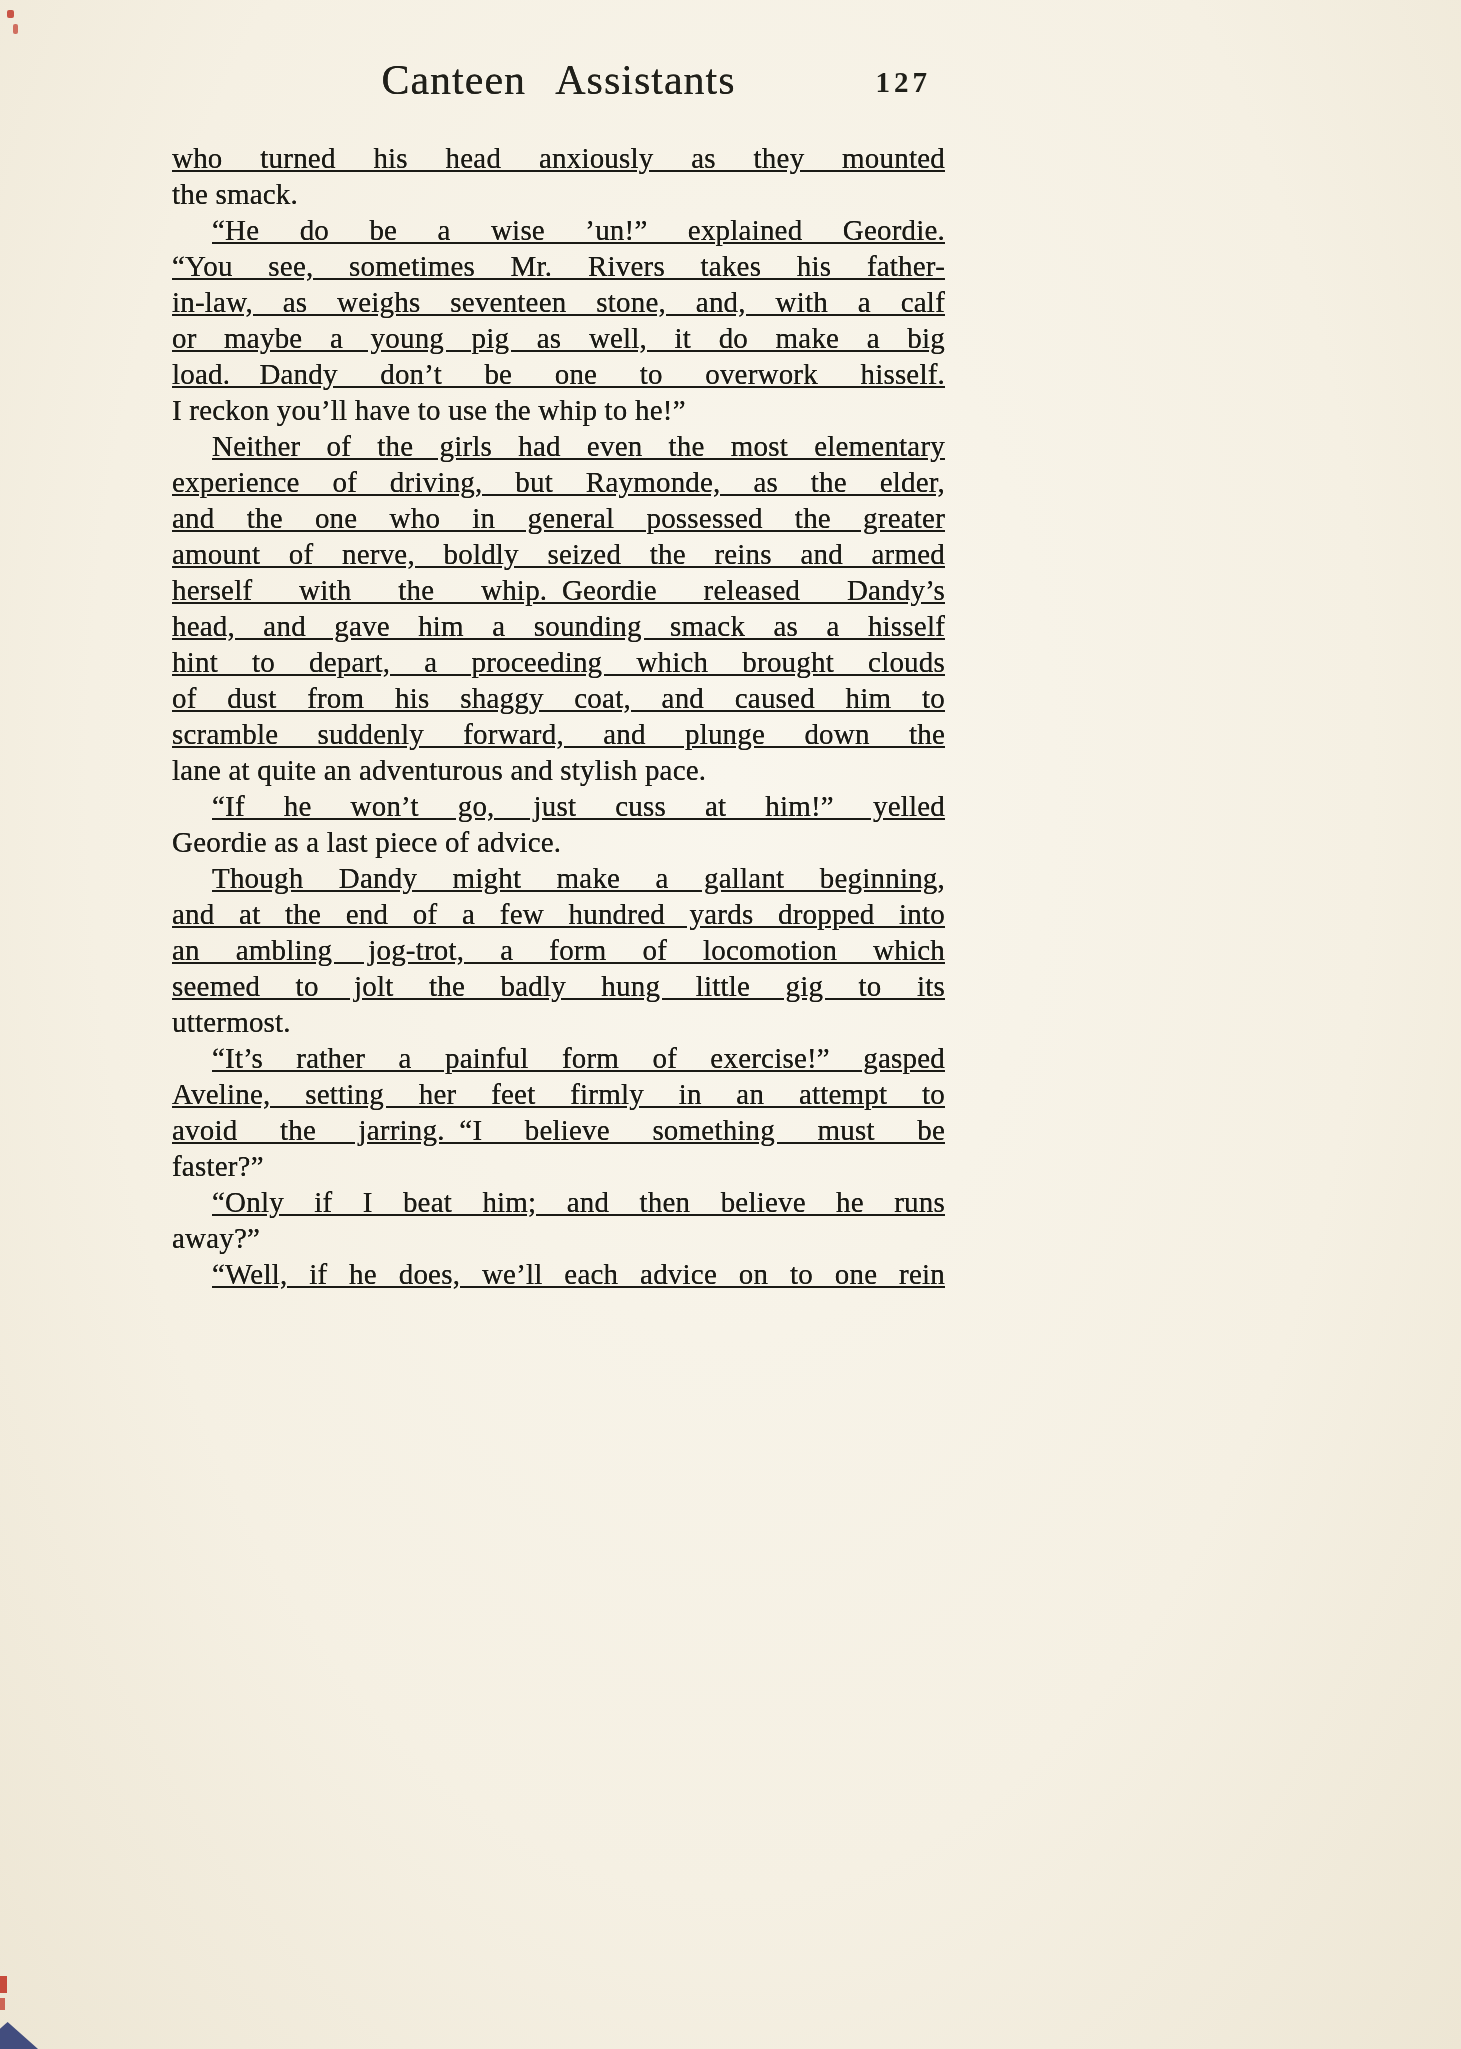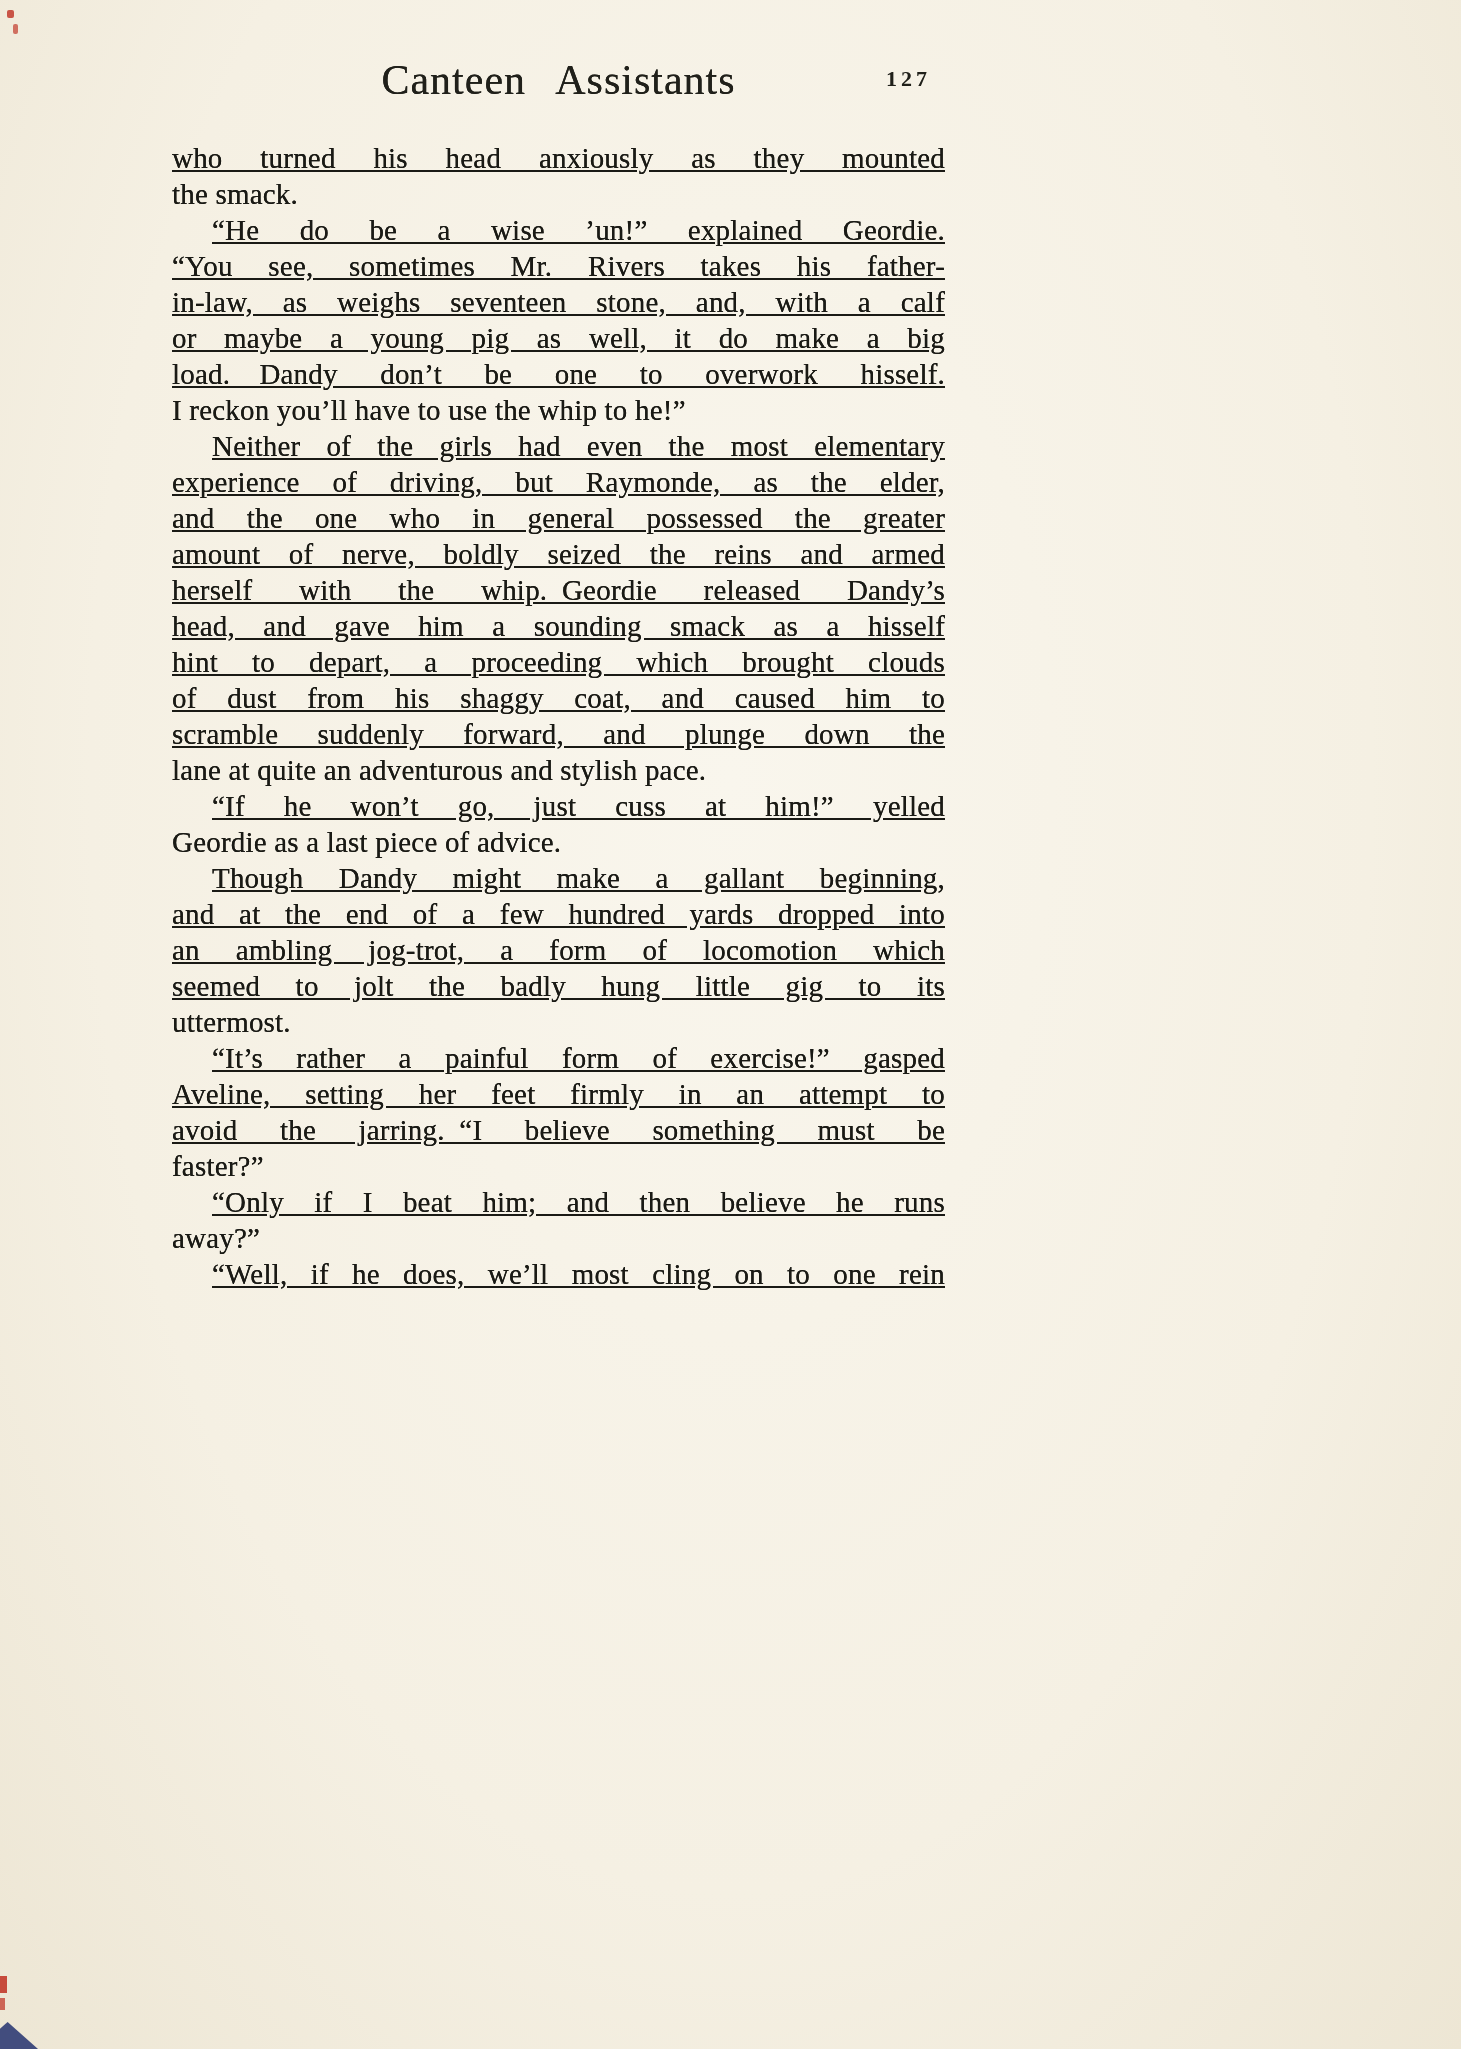--- a/index.html
+++ b/index.html
@@ -35,21 +35,21 @@
     letter-spacing: 1px;
     word-spacing: 20px;
     color: #20201a;
     text-shadow: 0 0 0.5px #20201a;
   }
 
   .page-number {
     position: absolute;
     right: 14px;
     top: 10px;
-    font-size: 22px;
+    font-size: 29px;
     font-weight: 700;
     letter-spacing: 4px;
     color: #20201a;
   }
 
   .text-block {
     font-size: 29px;
     line-height: 36px;
     letter-spacing: 0.2px;
     text-shadow: 0 0 0.4px #1a1a15;
@@ -124,21 +124,21 @@
       <div class="line just">and at the end of a few hundred yards dropped into</div>
       <div class="line just">an ambling jog-trot, a form of locomotion which</div>
       <div class="line just">seemed to jolt the badly hung little gig to its</div>
       <div class="line">uttermost.</div>
       <div class="line just indent">“It’s rather a painful form of exercise!” gasped</div>
       <div class="line just">Aveline, setting her feet firmly in an attempt to</div>
       <div class="line just">avoid the jarring. “I believe something must be</div>
       <div class="line">faster?”</div>
       <div class="line just indent">“Only if I beat him; and then believe he runs</div>
       <div class="line">away?”</div>
-      <div class="line just indent">“Well, if he does, we’ll most cling on to one rein</div>
+      <div class="line just indent">“Well, if he does, we’ll each advice on to one rein</div>
     </div>
 </div>
 
 <div class="red-mark m1"></div>
 <div class="red-mark m2"></div>
 <div class="red-mark m3"></div>
 <div class="red-mark m4"></div>
 <div class="blue-corner"></div>
 
 </body></html>

